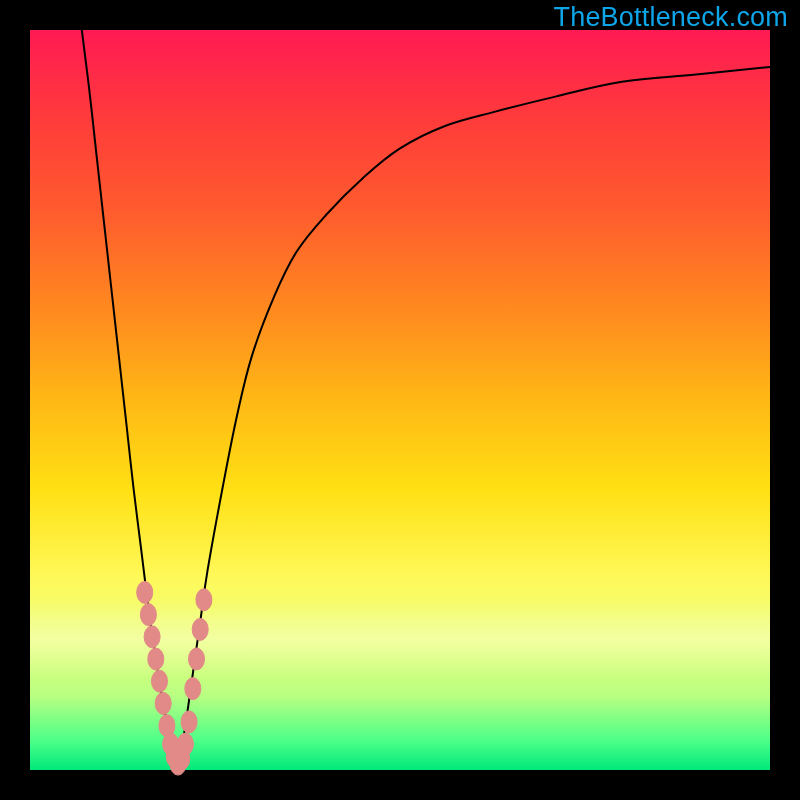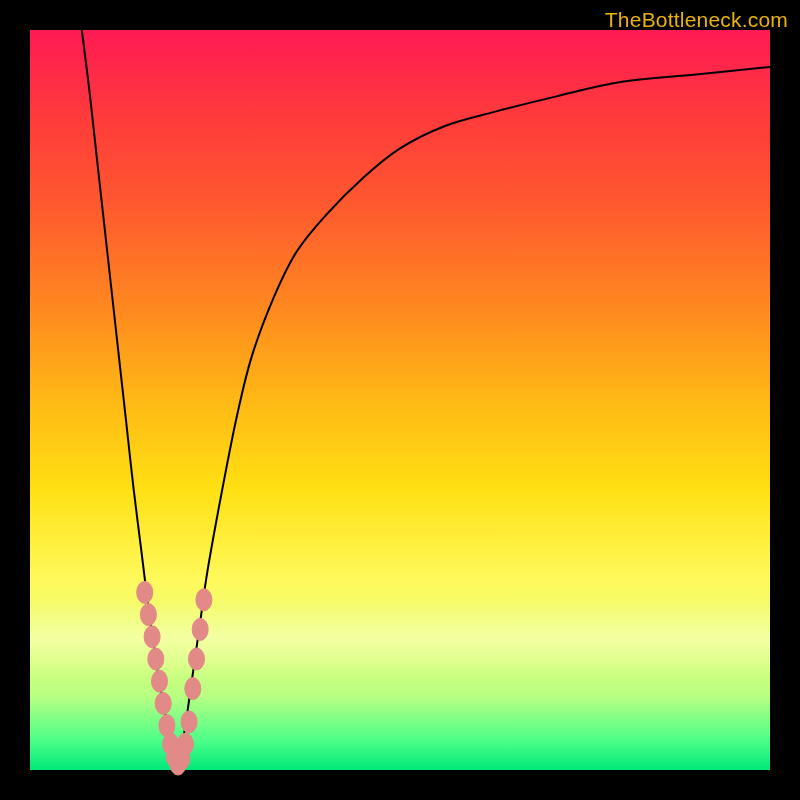--- a/index.html
+++ b/index.html
@@ -46,24 +46,24 @@
     bottom: 92px;
     height: 78px;
     background: linear-gradient(to bottom,
       rgba(255,255,200,0.0) 0%,
       rgba(255,255,210,0.45) 50%,
       rgba(255,255,200,0.0) 100%);
     pointer-events: none;
   }
   .watermark {
     position: absolute;
-    top: 8px;
+    top: 2px;
     right: 12px;
-    color: #eab308;
-    font-size: 21px;
+    color: #0ea5e9;
+    font-size: 27px;
     font-weight: 500;
     letter-spacing: 0.2px;
     user-select: none;
   }
   svg.curves {
     position: absolute;
     left: 0;
     top: 0;
     width: 740px;
     height: 740px;

